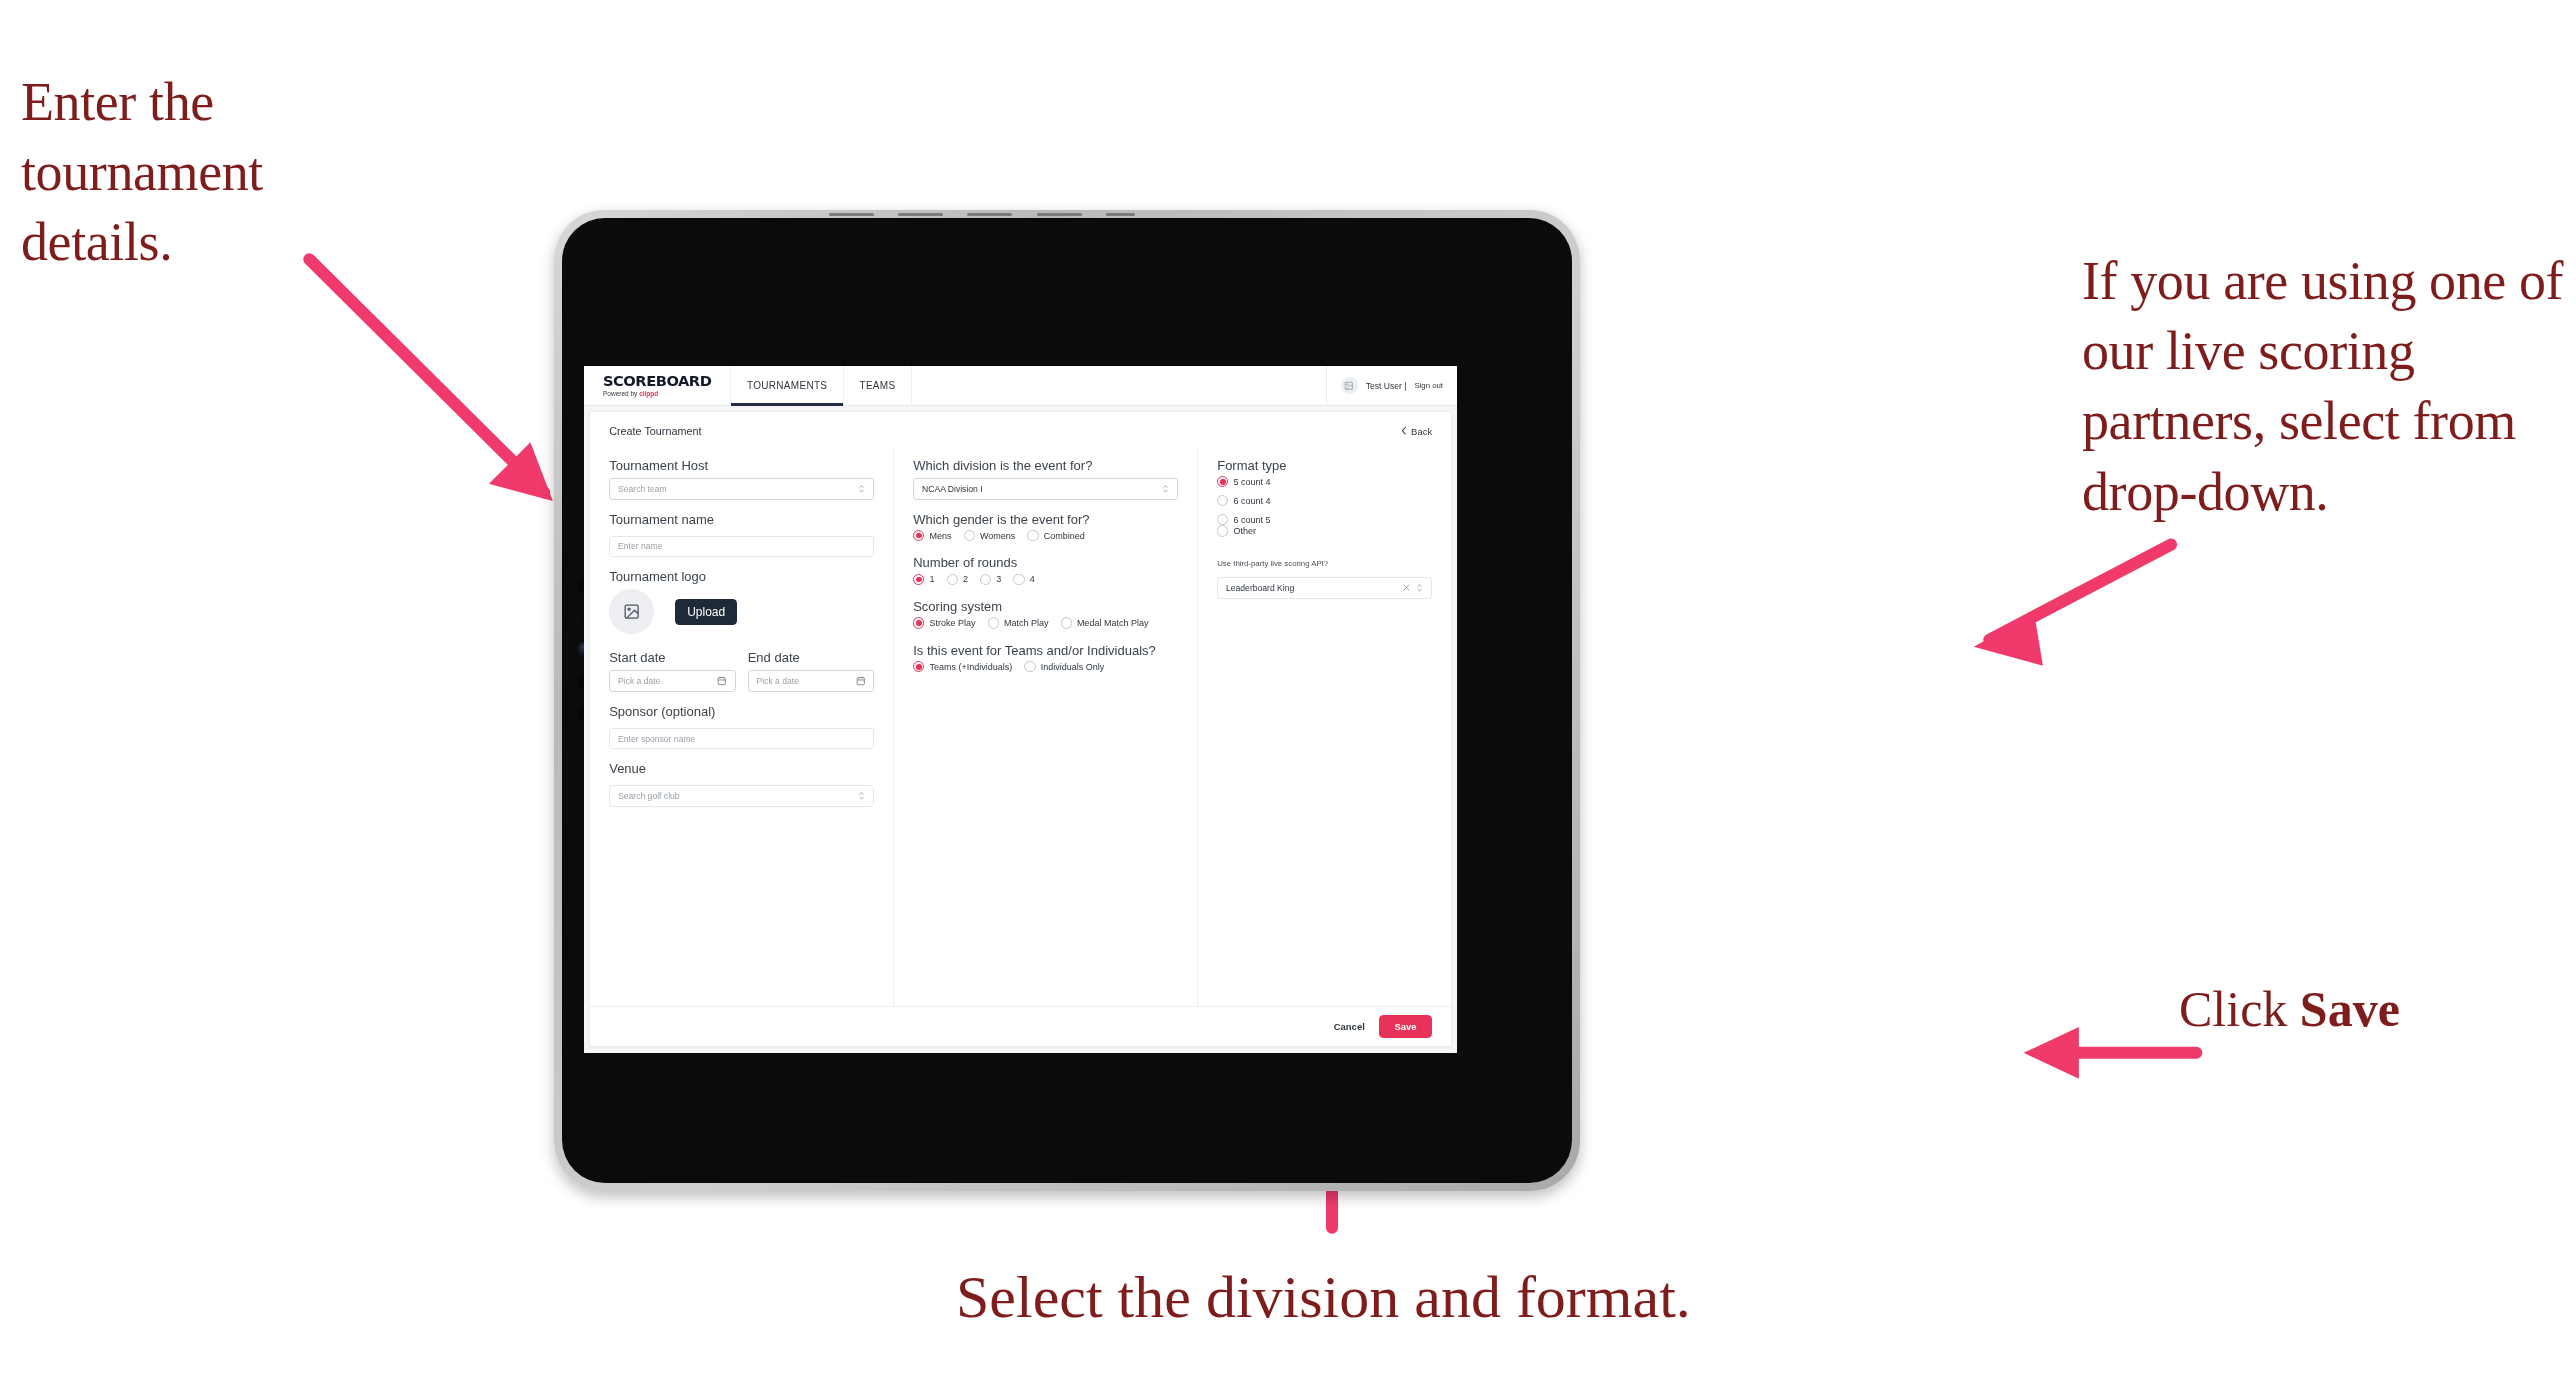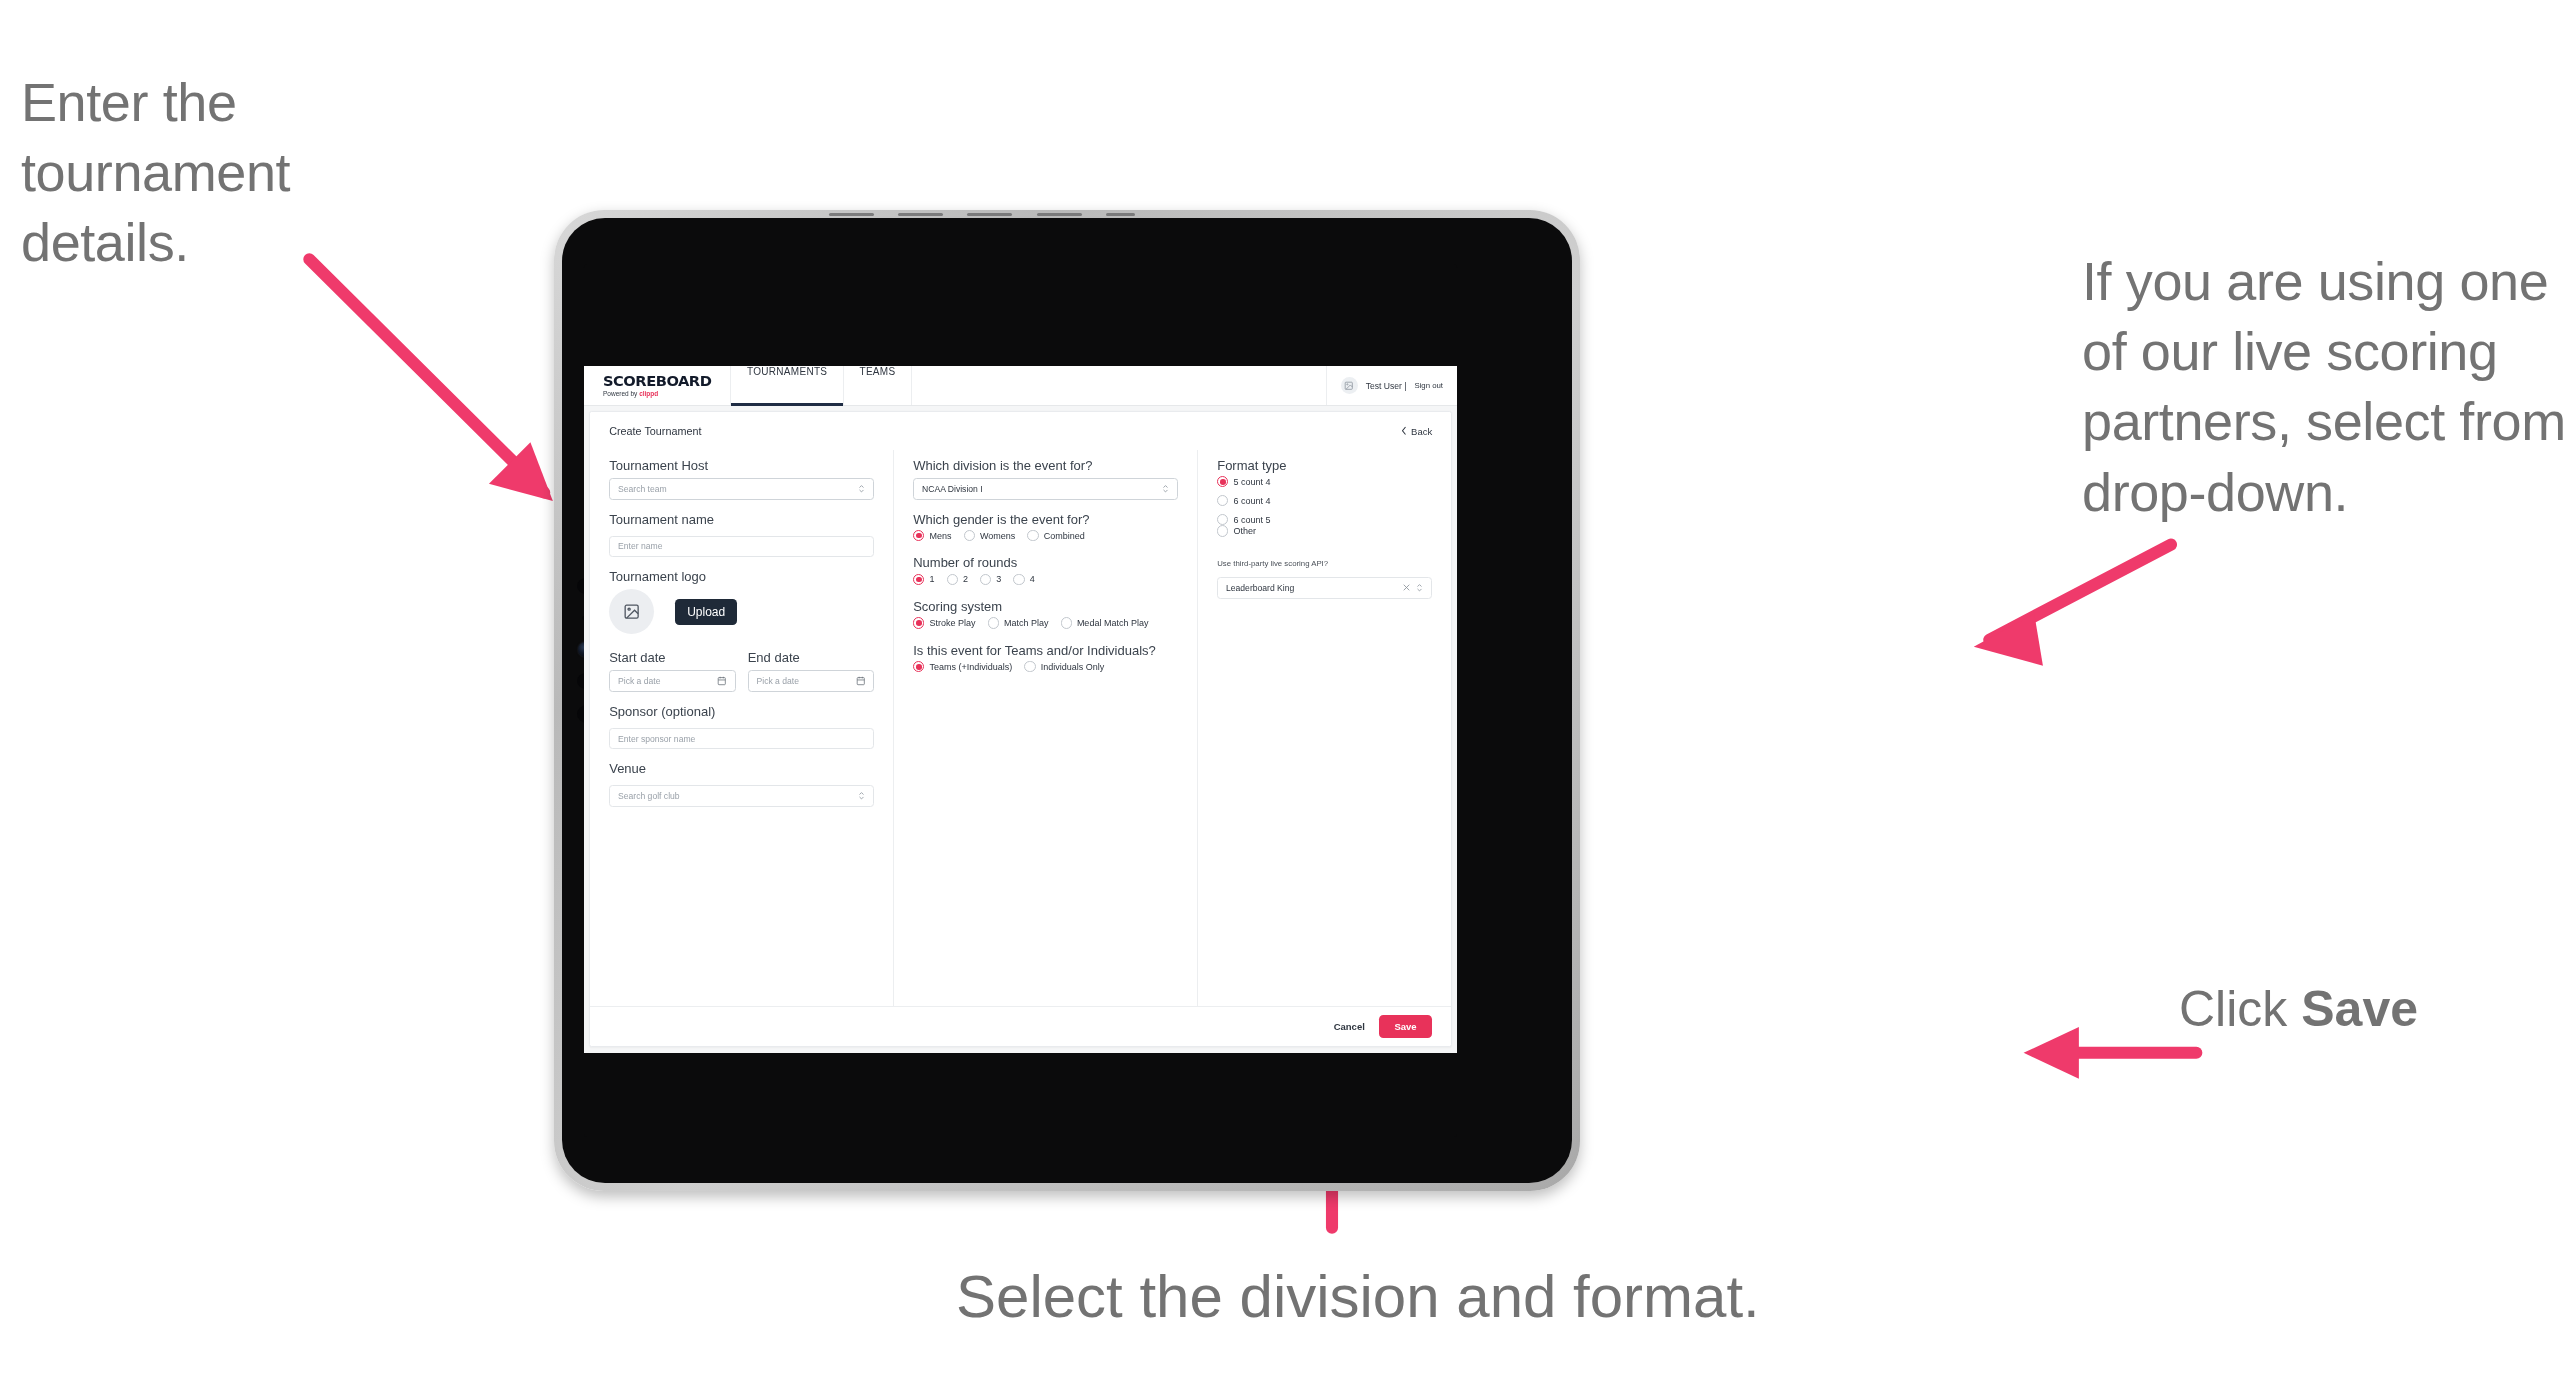--- a/index.html
+++ b/index.html
@@ -15,22 +15,22 @@
   #stage {
     position: relative;
     width: 2576px;
     height: 1386px;
     background: #ffffff;
   }
 
   
   .annot {
     position: absolute;
-    color: #737373;
-    font-family: Liberation Sans, sans-serif;
+    color: #7f1d1d;
+    font-family: Liberation Serif, serif;
     font-weight: 400;
     line-height: 1.30;
     white-space: pre-wrap;
   }
   #annot-left  { left: 21px;  top: 67px;  width: 363px; font-size: 54px; letter-spacing: -0.4px; }
   #annot-right { left: 2082px; top: 246px; width: 484px; font-size: 54px; letter-spacing: -0.4px; }
   #annot-save  { left: 2179px; top: 977px; font-size: 50px; white-space: nowrap; }
   #annot-save b { font-weight: 700; }
   #annot-bottom{ left: 956px; top: 1258px; font-size: 60px; white-space: nowrap; }
 
@@ -127,20 +127,21 @@
     margin-top: 2.6px;
     font-size: 6.5px;
     color: #2f3640;
     letter-spacing: 0;
     line-height: 1;
   }
   #brand-sub .clippd { color: #e8325a; font-weight: 700; }
 
   .navtab {
     display: flex;
+    align-items: center;
     padding: 0 15.6px;
     font-size: 10px;
     letter-spacing: 0.3px;
     color: #2f3640;
     border-right: 0.9px solid #eceef0;
     cursor: pointer;
     position: relative;
   }
   .navtab.active::after {
     content: "";

